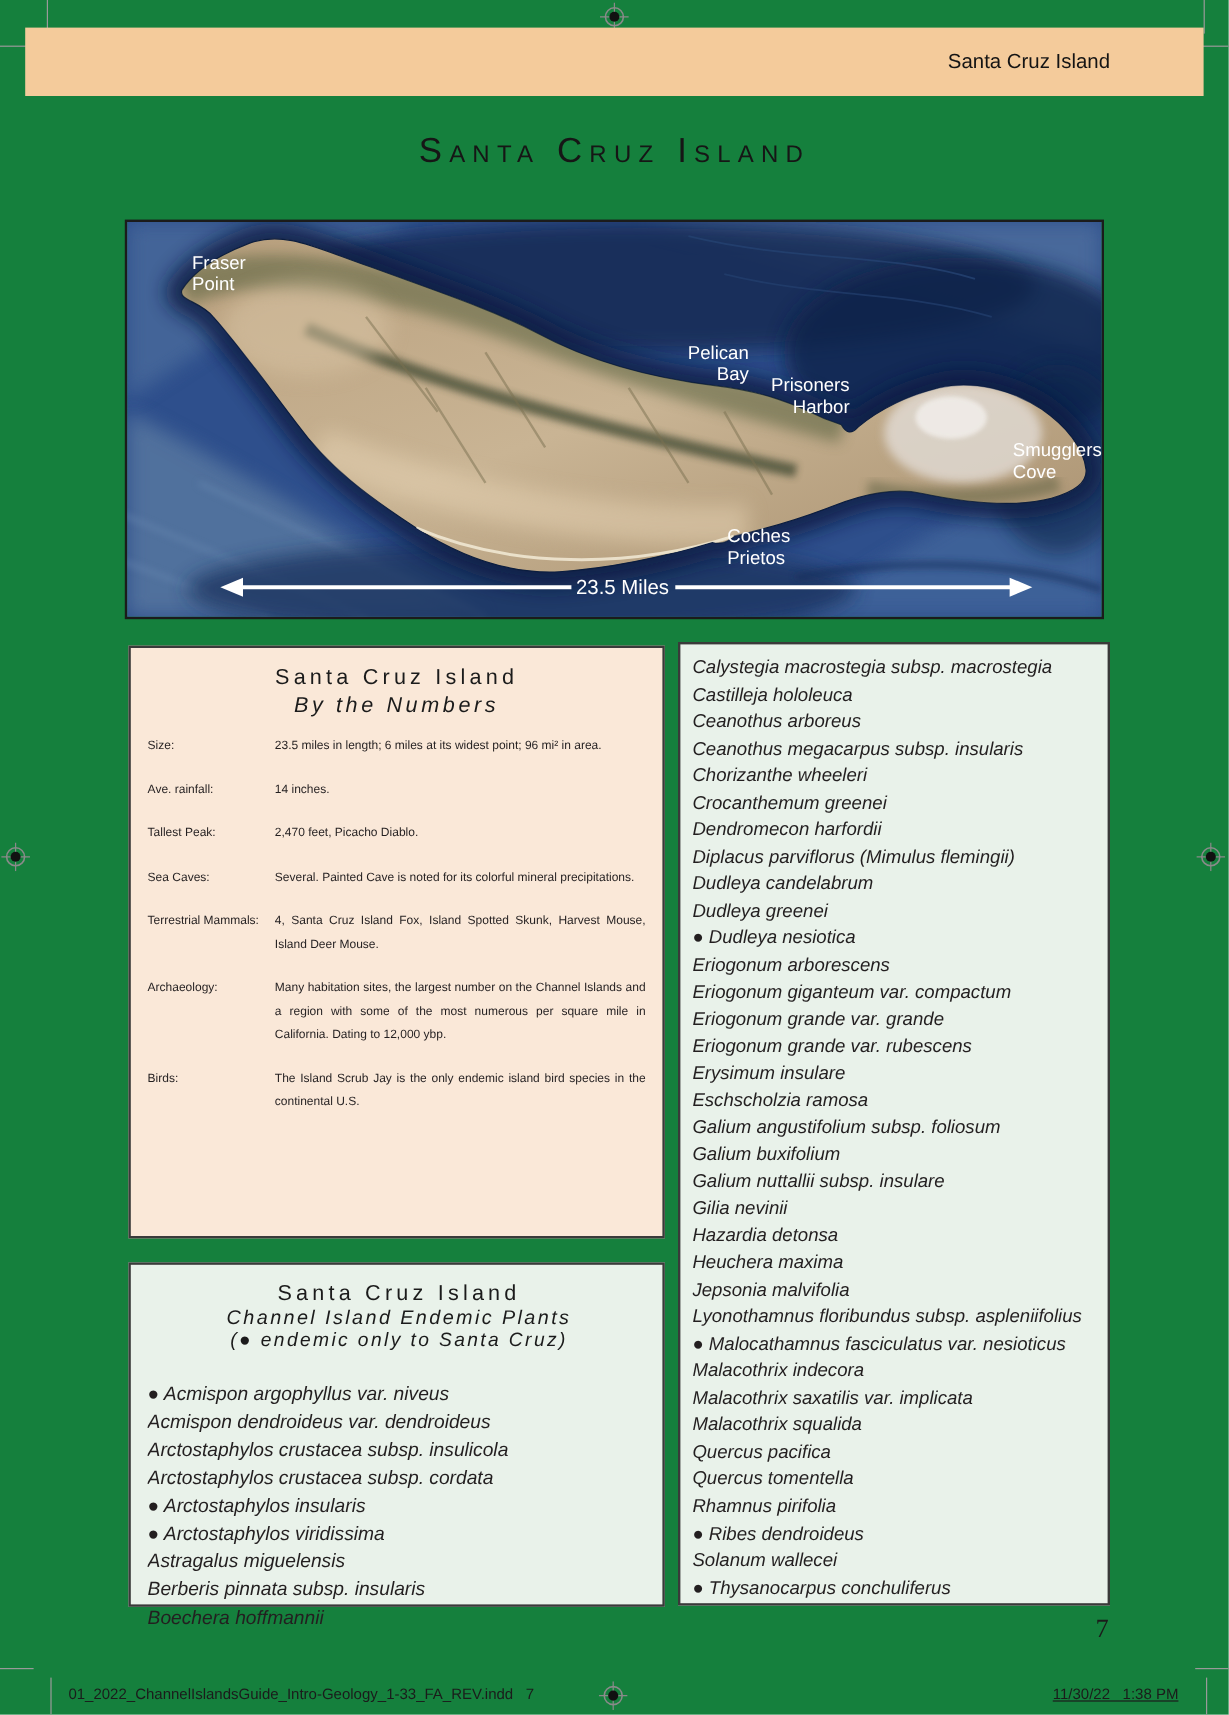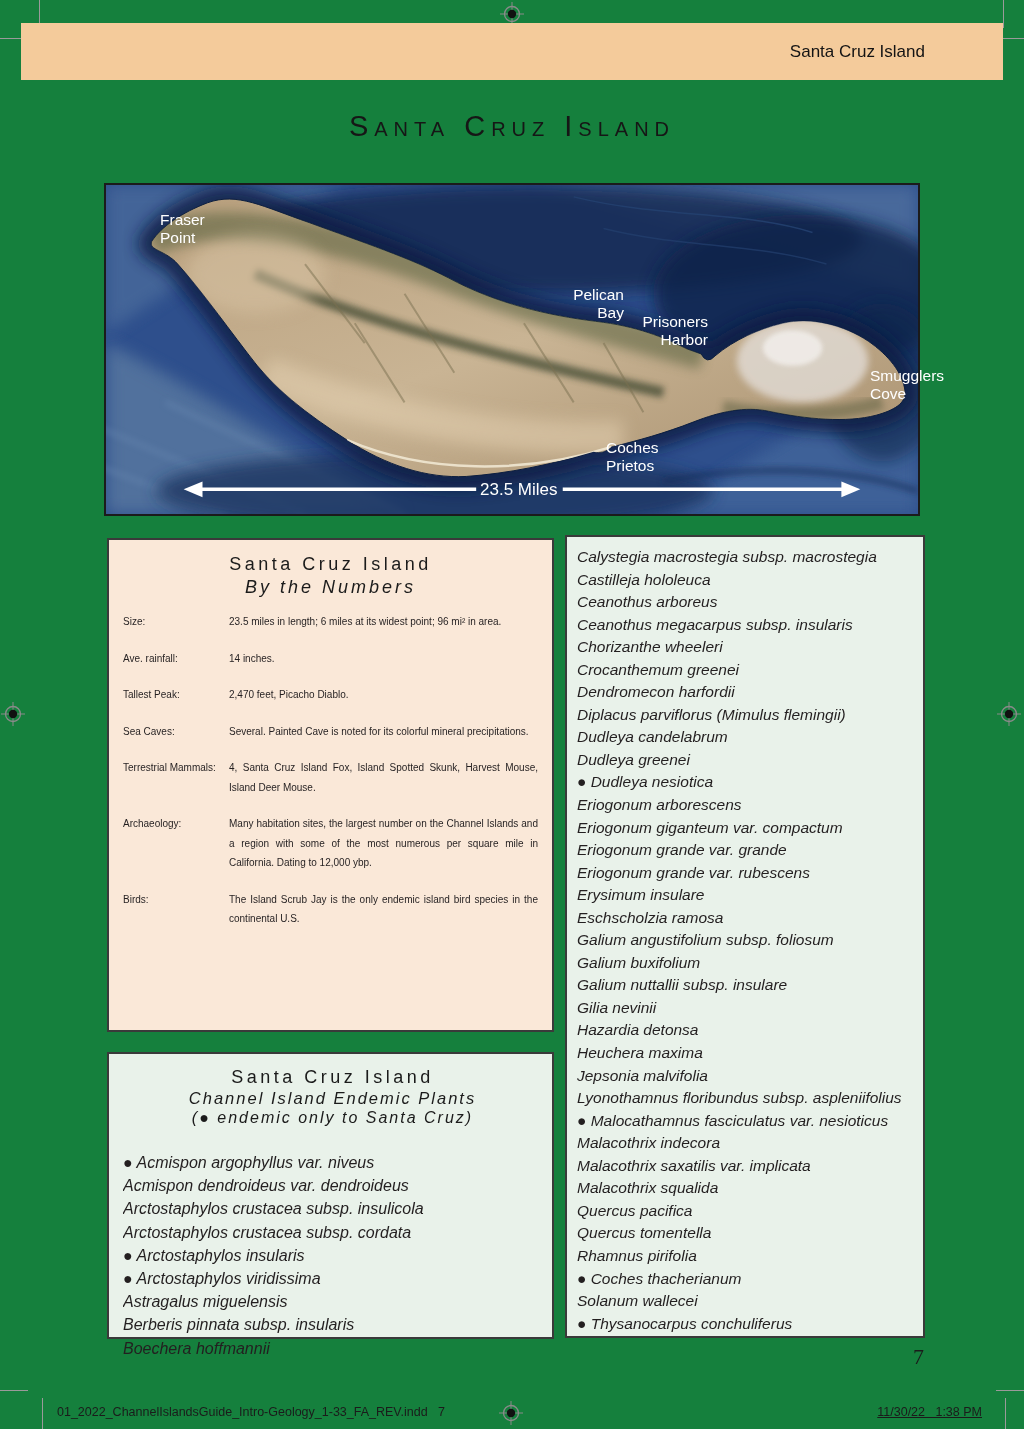--- a/index.html
+++ b/index.html
@@ -17,21 +17,21 @@
   .page-title{position:absolute;left:0;right:0;top:110px;margin:0;text-align:center;
         font-size:29px;font-weight:400;letter-spacing:6px;font-variant:small-caps;color:#161616;}
   
   .map{position:absolute;left:104px;top:183px;width:816px;height:333px;box-sizing:border-box;
        border:2px solid #1b1b1b;margin:0;padding:0;}
   .map svg{position:absolute;left:0;top:0;width:100%;height:100%;display:block;}
   .map-label{position:absolute;color:#ffffff;font-size:15.5px;line-height:17.5px;white-space:pre-line;}
   .lbl-fraser{left:30px;top:26px;margin-left:24px;}
   .lbl-pelican{left:428px;top:101px;width:90px;text-align:right;}
   .lbl-prisoners{left:496px;top:128px;width:106px;text-align:right;}
-  .lbl-smugglers{left:764px;top:182px;}
+  .lbl-smugglers{left:738px;top:182px;}
   .lbl-coches{left:500px;top:254px;}
   .scale-label{position:absolute;left:374px;top:295px;color:#ffffff;font-size:17px;white-space:pre;}
   
   .numbers-box{position:absolute;left:107px;top:538px;width:447px;height:494px;box-sizing:border-box;
         background:#FAE8D8;border:2px solid #3a3a3a;padding:12px 14px 0 14px;}
   .bx-h1{margin:2px 0 0 0;text-align:center;font-size:18px;font-weight:400;letter-spacing:3.5px;color:#1b1b1b;}
   .bx-h2{margin:2px 0 14px 0;text-align:center;font-size:18px;font-weight:400;font-style:italic;letter-spacing:3px;color:#1b1b1b;}
   .nrow{display:flex;margin-bottom:17px;font-size:10px;line-height:19.5px;}
   .nlab{width:106px;flex:none;}
   .nval{flex:1;text-align:justify;}
@@ -248,21 +248,21 @@
       <li>Heuchera maxima</li>
       <li>Jepsonia malvifolia</li>
       <li>Lyonothamnus floribundus subsp. aspleniifolius</li>
       <li>● Malocathamnus fasciculatus var. nesioticus</li>
       <li>Malacothrix indecora</li>
       <li>Malacothrix saxatilis var. implicata</li>
       <li>Malacothrix squalida</li>
       <li>Quercus pacifica</li>
       <li>Quercus tomentella</li>
       <li>Rhamnus pirifolia</li>
-      <li>● Coches thacherianum</li>
+      <li>● Ribes dendroideus</li>
       <li>Solanum wallecei</li>
       <li>● Thysanocarpus conchuliferus</li>
     </ul>
   </aside>
 
   <div class="page-number">7</div>
 
   <footer class="slug">
     <span class="slug-left">01_2022_ChannelIslandsGuide_Intro-Geology_1-33_FA_REV.indd   7</span>
     <span class="slug-right">11/30/22   1:38 PM</span>

